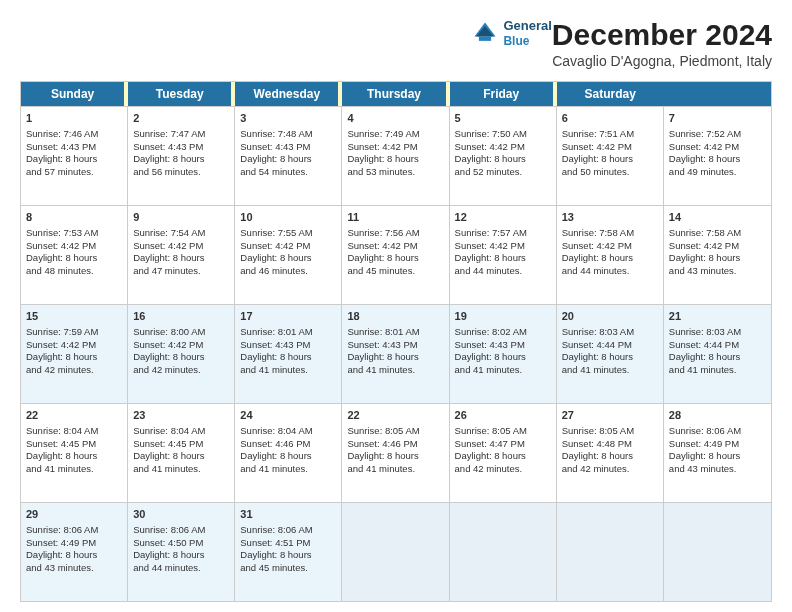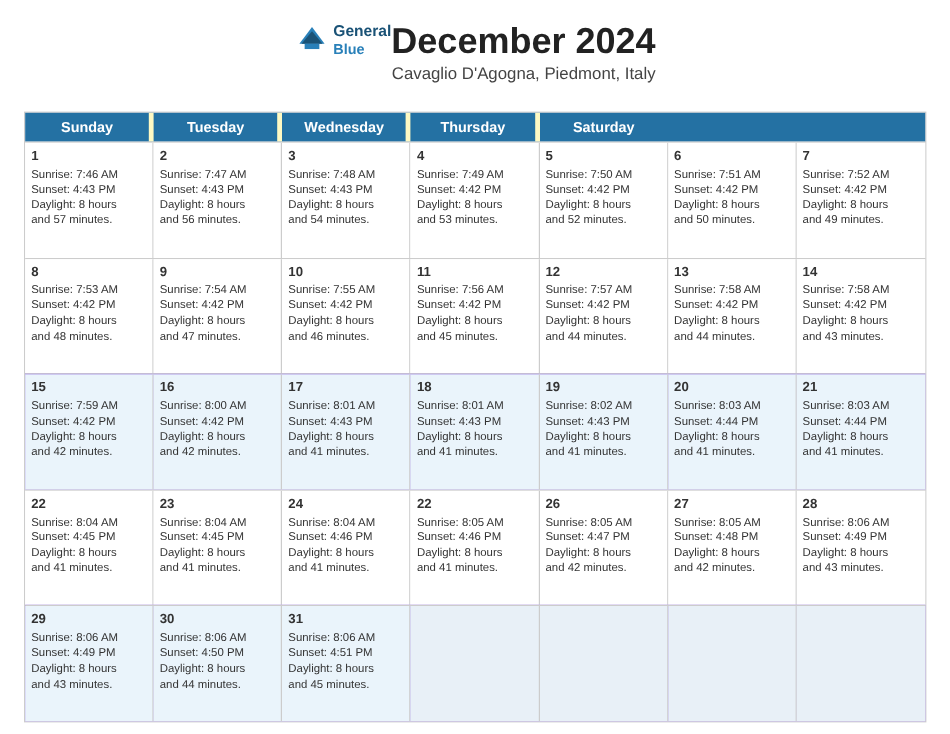--- a/index.html
+++ b/index.html
@@ -13,22 +13,22 @@
     .page {
       width: 792px;
       height: 612px;
       padding: 18px 20px 10px 20px;
       display: flex;
       flex-direction: column;
     }
     .header {
       display: flex;
       align-items: flex-start;
-      justify-content: center;
-      margin-bottom: 24px;
+      justify-content: flex-end;
+      margin-bottom: 12px;
     }
     .logo {
       display: flex;
       align-items: center;
       gap: 4px;
     }
     .logo-text {
       font-size: 13px;
       font-weight: bold;
       line-height: 1.2;
@@ -93,21 +93,21 @@
     }
     .cal-cell:last-child { border-right: none; }
     .cal-cell.empty { background: #f9f9f9; }
     .day-num {
       font-size: 11px;
       font-weight: bold;
       display: block;
       margin-bottom: 2px;
     }
     .week-alt {
-      background: #8b5cf6;
+      background: #14532d;
     }
     .week-alt .cal-cell {
       background: #eaf4fb;
     }
     .week-alt .cal-cell.empty {
       background: #e8f0f7;
     }
   </style>
 </head>
 <body>
@@ -130,20 +130,21 @@
       <div class="subtitle">Cavaglio D'Agogna, Piedmont, Italy</div>
     </div>
   </div>
 
   <div class="calendar">
     <div class="cal-header-row">
       <div class="cal-header-cell">Sunday</div>
       <div class="cal-header-cell">Tuesday</div>
       <div class="cal-header-cell">Wednesday</div>
       <div class="cal-header-cell">Thursday</div>
+      <div class="cal-header-cell">Friday</div>
       <div class="cal-header-cell">Saturday</div>
     </div>
     <div class="cal-body" id="cal-body">
     <div class="cal-week">
           <div class="cal-cell"><span class="day-num">1</span>Sunrise: 7:46 AM<br>Sunset: 4:43 PM<br>Daylight: 8 hours<br>and 57 minutes.</div>
           <div class="cal-cell"><span class="day-num">2</span>Sunrise: 7:47 AM<br>Sunset: 4:43 PM<br>Daylight: 8 hours<br>and 56 minutes.</div>
           <div class="cal-cell"><span class="day-num">3</span>Sunrise: 7:48 AM<br>Sunset: 4:43 PM<br>Daylight: 8 hours<br>and 54 minutes.</div>
           <div class="cal-cell"><span class="day-num">4</span>Sunrise: 7:49 AM<br>Sunset: 4:42 PM<br>Daylight: 8 hours<br>and 53 minutes.</div>
           <div class="cal-cell"><span class="day-num">5</span>Sunrise: 7:50 AM<br>Sunset: 4:42 PM<br>Daylight: 8 hours<br>and 52 minutes.</div>
           <div class="cal-cell"><span class="day-num">6</span>Sunrise: 7:51 AM<br>Sunset: 4:42 PM<br>Daylight: 8 hours<br>and 50 minutes.</div>

